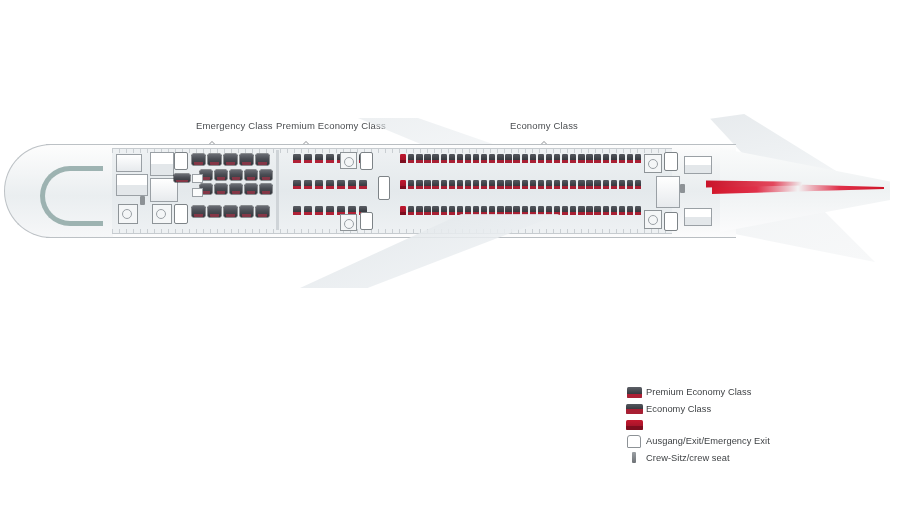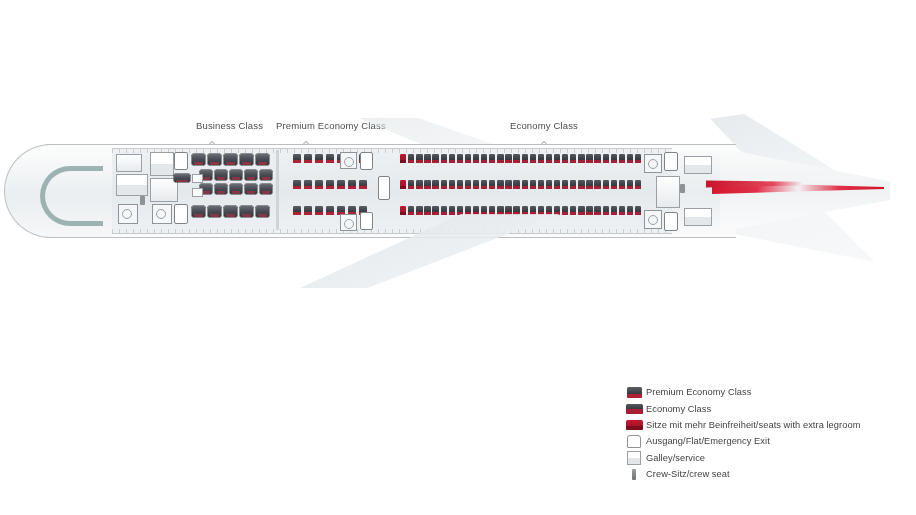--- a/index.html
+++ b/index.html
@@ -138,21 +138,21 @@
     <div class="peak" style="left:205px;top:141px;">
         <i></i>
       </div>
     <div class="peak" style="left:299px;top:141px;">
         <i></i>
       </div>
     <div class="peak" style="left:537px;top:141px;">
         <i></i>
       </div>
 
-    <div class="cls-label" style="left:196px;top:120px;">Business Class</div>
+    <div class="cls-label" style="left:196px;top:120px;">Emergency Class</div>
     <div class="cls-label" style="left:276px;top:120px;">Premium Economy Class</div>
     <div class="cls-label" style="left:510px;top:120px;">Economy Class</div>
   </div>
 
   <div id="plane">
 
     <div class="wing w2"></div>
     <div class="tailfin"></div>
     <div class="tailfin2"></div>
 
@@ -355,33 +355,26 @@
     <div class="lg-row">
       <span class="lg-ico">
           <i class="ic ic-eco"></i>
         </span>
       <span class="lg-txt">Economy Class</span>
     </div>
     <div class="lg-row">
       <span class="lg-ico">
           <i class="ic ic-leg"></i>
         </span>
-      <span class="lg-txt">Sitze mit mehr Beinfreiheit/seats with extra legroom</span>
     </div>
     <div class="lg-row">
       <span class="lg-ico">
           <i class="ic ic-exit"></i>
         </span>
-      <span class="lg-txt">Ausgang/Flat/Emergency Exit</span>
-    </div>
-    <div class="lg-row">
-      <span class="lg-ico">
-          <i class="ic ic-gal"></i>
-        </span>
-      <span class="lg-txt">Galley/service</span>
+      <span class="lg-txt">Ausgang/Exit/Emergency Exit</span>
     </div>
     <div class="lg-row">
       <span class="lg-ico">
           <i class="ic ic-crew"></i>
         </span>
       <span class="lg-txt">Crew-Sitz/crew seat</span>
     </div>
   </div>
 
 </div>

